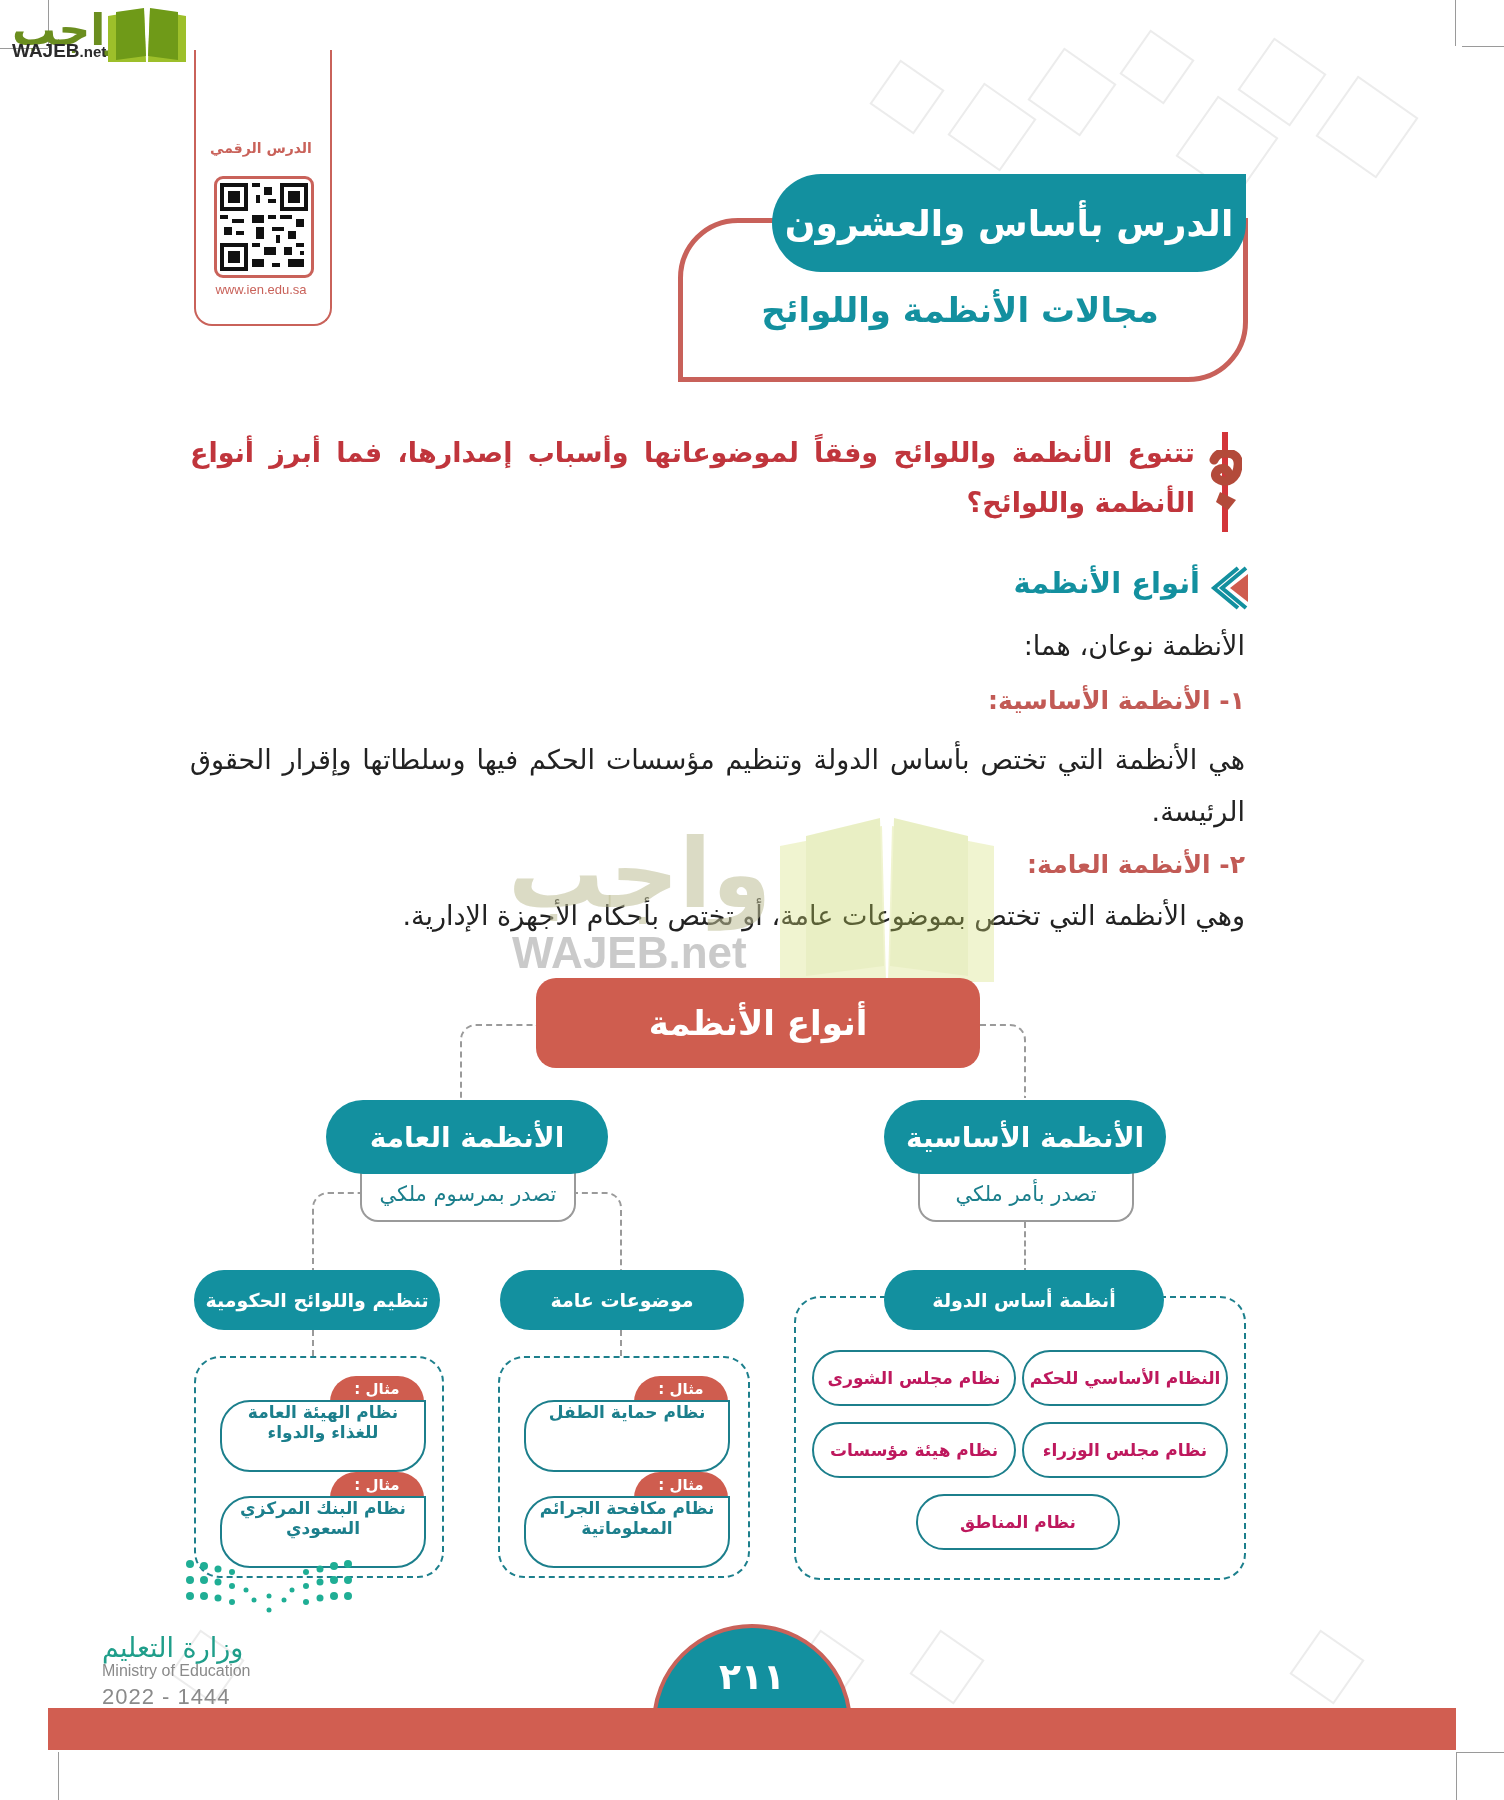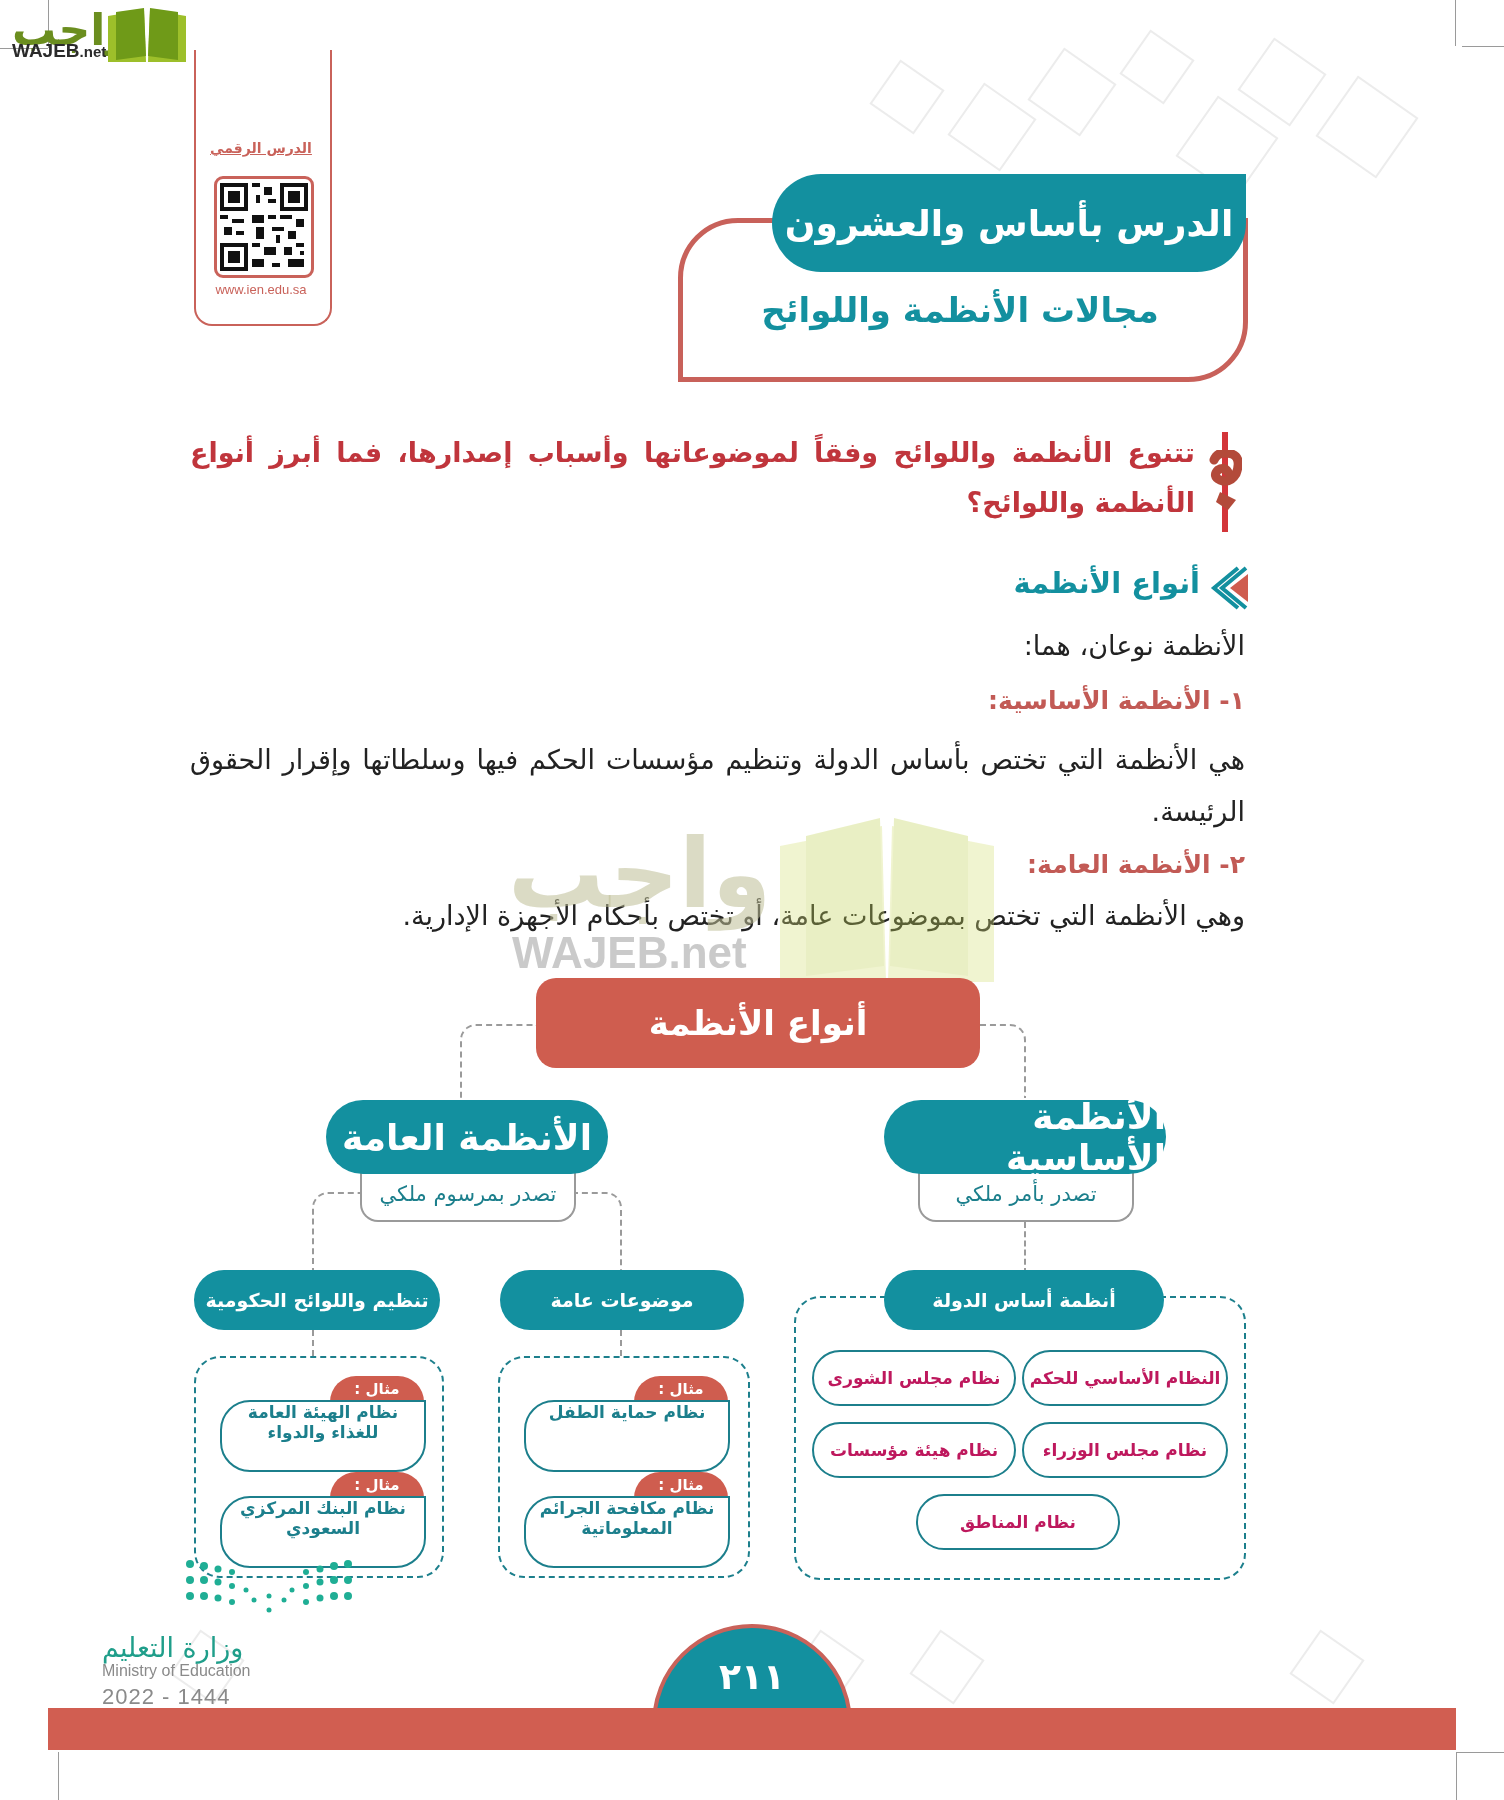--- a/index.html
+++ b/index.html
@@ -10,21 +10,21 @@
   .dia{position:absolute;border:2px solid #ececec;transform:rotate(35deg);}
   
   .crop{position:absolute;background:#9a9a9a;}
   
   .wl-ar{left:12px;top:4px;font-size:44px;font-weight:bold;color:#6b8e1f;font-family:"DejaVu Sans",sans-serif;direction:rtl;}
   .wl-en{left:12px;top:40px;font-size:19px;font-weight:bold;color:#2b2b2b;font-family:"Liberation Sans",sans-serif;direction:ltr;}
   .wl-en span{font-size:15px;}
   .wl-book{left:106px;top:6px;width:82px;height:58px;}
   
   .qr-card{left:194px;top:50px;width:134px;height:274px;border:2px solid #c9625a;border-top:none;border-radius:0 0 18px 18px;}
-  .qr-title{left:194px;top:140px;width:134px;text-align:center;font-size:14px;color:#c9625a;font-weight:bold;text-decoration:underline;}
+  .qr-title{left:194px;top:140px;width:134px;text-align:center;font-size:14px;color:#c9625a;font-weight:bold;}
   .qr-box{left:214px;top:176px;width:94px;height:96px;border:3px solid #c9625a;border-radius:9px;background:#fff;}
   .qr-url{left:194px;top:282px;width:134px;text-align:center;font-size:13px;color:#c9625a;direction:ltr;font-family:"Liberation Sans",sans-serif;}
   
   .title-frame{left:678px;top:218px;width:570px;height:164px;border:5px solid #c8615a;border-top-left-radius:60px;border-bottom-right-radius:60px;border-top-right-radius:0;border-bottom-left-radius:0;border-top:5px solid #c8615a;box-sizing:border-box;}
   .title-pill{left:772px;top:174px;width:474px;height:98px;background:#13909f;border-radius:50px 0 50px 50px;border-top-right-radius:0;display:flex;align-items:center;justify-content:center;}
   .title-pill span{color:#fff;font-size:36px;font-weight:bold;}
   .subtitle{left:690px;top:290px;width:540px;text-align:center;font-size:34px;font-weight:bold;color:#13909f;}
   
   .q-bar{left:1222px;top:432px;width:6px;height:100px;background:#d3353a;}
   .q-icon{left:1208px;top:450px;width:34px;height:62px;}
@@ -32,21 +32,21 @@
   
   .sec-icon{left:1208px;top:566px;width:40px;height:44px;}
   .sec-title{left:800px;top:566px;width:400px;text-align:right;font-size:29px;font-weight:bold;color:#13909f;}
   .body-text{font-size:27px;color:#222;}
   .sub-head{font-size:25px;font-weight:bold;color:#c25a55;}
   
   .root{left:536px;top:978px;width:444px;height:90px;background:#cf5d4f;border-radius:20px;display:flex;align-items:center;justify-content:center;}
   .root span{color:#fff;font-size:34px;font-weight:bold;}
   .dash{position:absolute;border:0 dashed #9a9a9a;}
   .lvl1{position:absolute;height:74px;background:#13909f;border-radius:37px;display:flex;align-items:center;justify-content:center;z-index:2;}
-  .lvl1 span{color:#fff;font-size:36px;font-weight:bold;}
+  .lvl1 span{color:#fff;font-size:28px;font-weight:bold;}
   .note{position:absolute;height:62px;border:2px solid #9a9a9a;border-top:none;border-radius:0 0 18px 18px;background:#fff;display:flex;align-items:center;justify-content:center;z-index:1;}
   .note span{color:#1c7f8c;font-size:21px;}
   .lvl2{position:absolute;height:60px;background:#13909f;border-radius:30px;display:flex;align-items:center;justify-content:center;z-index:2;}
   .lvl2 span{color:#fff;font-size:19px;font-weight:bold;}
   .group{position:absolute;border:2.5px dashed #1c7f8c;border-radius:26px;background:transparent;}
   .item{position:absolute;height:56px;border:2.5px solid #1c7f8c;border-radius:30px;background:#fff;display:flex;align-items:center;justify-content:center;box-sizing:border-box;}
   .item span{color:#be185d;font-size:17px;font-weight:bold;text-align:center;line-height:20px;}
   .ex-tab{position:absolute;height:26px;background:#cf5d4f;border-radius:26px 26px 0 0;display:flex;align-items:center;justify-content:center;}
   .ex-tab span{color:#fff;font-size:15px;font-weight:bold;}
   .ex-item{position:absolute;height:72px;border:2.5px solid #1c7f8c;border-radius:0 0 30px 30px;border-top-right-radius:0;border-top-left-radius:30px;background:#fff;display:flex;align-items:flex-start;justify-content:center;box-sizing:border-box;}

